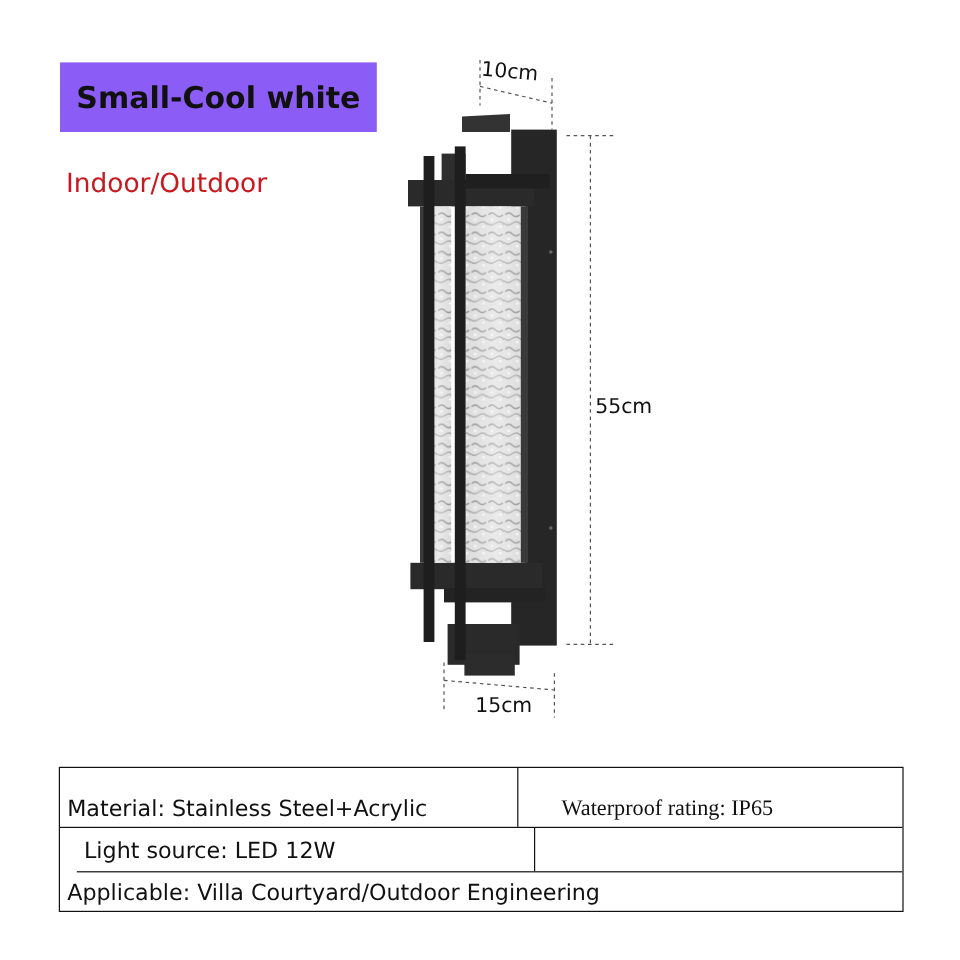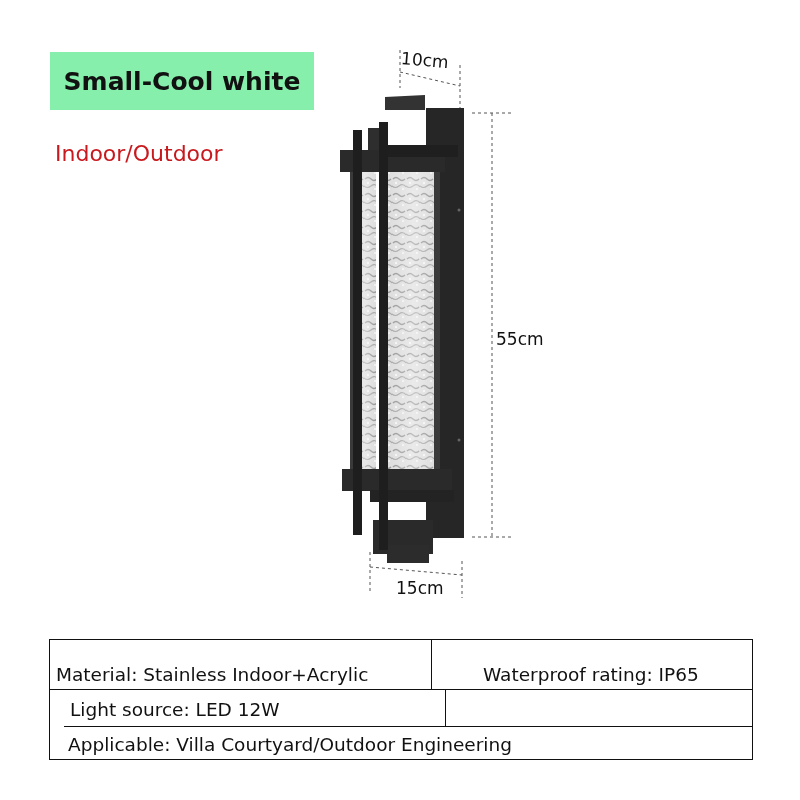--- a/index.html
+++ b/index.html
@@ -1,42 +1,42 @@
 <!DOCTYPE html>
 <html><head>
   <meta charset="utf-8">
   <style>
     html, body { margin: 0; padding: 0; background: #ffffff; }
     body { width: 800px; height: 800px; position: relative; overflow: hidden; font-family: "DejaVu Sans", sans-serif; }
 
     .title-badge {
       position: absolute; left: 50px; top: 52px; width: 264px; height: 58px;
-      background: #86efac; display: flex; align-items: center; justify-content: center;
+      background: #8b5cf6; display: flex; align-items: center; justify-content: center;
     }
     .title-badge span { font-weight: bold; font-size: 25px; color: #111; letter-spacing: 0px; }
 
     .subtitle { position: absolute; left: 55px; top: 141px; font-size: 22px; color: #c8191e; }
 
     .dim-label { position: absolute; font-size: 17px; color: #111; }
     .dim-top { left: 402px; top: 48px; transform: rotate(5deg); transform-origin: left top; }
     .dim-right { left: 496px; top: 329px; }
     .dim-bottom { left: 396px; top: 578px; }
 
     .lamp-svg { position: absolute; left: 0; top: 0; }
 
     .spec-table {
       position: absolute; left: 49px; top: 639px; width: 704px; height: 121px;
       border: 1.5px solid #111; box-sizing: border-box;
     }
     .row { position: absolute; left: 0; right: 0; border-bottom: 1.5px solid #111; box-sizing: border-box; }
     .row:last-child { border-bottom: none; }
     .cell { position: absolute; top: 0; bottom: 0; display: flex; align-items: flex-end; box-sizing: border-box; font-size: 18.5px; color: #111; }
     .cell-left { left: 0; width: 382px; border-right: 1.5px solid #111; padding-left: 6px; }
-    .cell-right { left: 382px; right: 0; padding-left: 51px; }
-    .cell-full { left: 12px; right: 0; padding-left: 6px; margin-top: 12px; }
+    .cell-right { left: 367px; right: 0; padding-left: 51px; font-family: Liberation Serif, serif; }
+    .cell-full { left: 0; right: 0; padding-left: 6px; margin-top: 12px; }
     .row1 { top: 0; height: 50px; }
     .row1 .cell { padding-bottom: 4px; }
     .row2 { top: 50px; height: 37px; margin-left: 14px; }
     .row2 .cell { padding-bottom: 6px; }
     .row3 { top: 87px; height: 33px; }
     .row3 .cell { padding-bottom: 5px; }
   </style>
 </head>
 <body>
 
@@ -102,21 +102,21 @@
     <circle cx="459" cy="440" r="1.5" fill="#666"></circle>
   </g>
 </svg>
 
 <div class="dim-label dim-top">10cm</div>
 <div class="dim-label dim-right">55cm</div>
 <div class="dim-label dim-bottom">15cm</div>
 
 <div class="spec-table">
   <div class="row row1">
-    <div class="cell cell-left">Material: Stainless Indoor+Acrylic</div>
+    <div class="cell cell-left">Material: Stainless Steel+Acrylic</div>
     <div class="cell cell-right">Waterproof rating: IP65</div>
   </div>
   <div class="row row2">
     <div class="cell cell-left">Light source: LED 12W</div>
   </div>
   <div class="row row3">
     <div class="cell cell-full">Applicable: Villa Courtyard/Outdoor Engineering</div>
   </div>
 </div>
 

